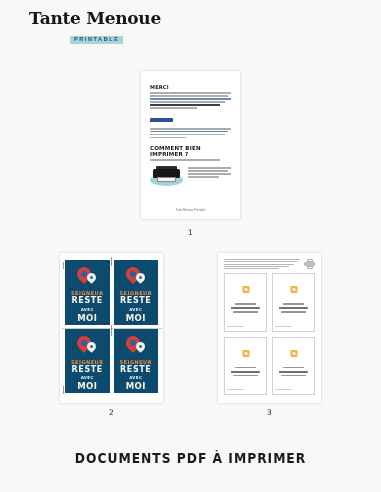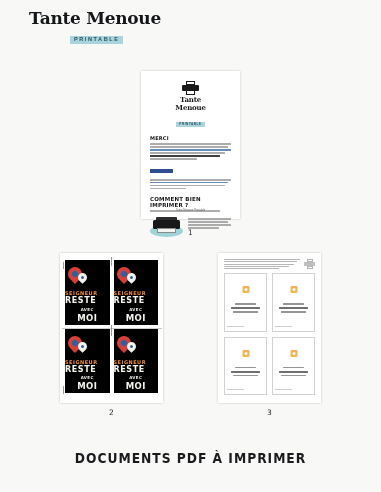--- a/index.html
+++ b/index.html
@@ -103,22 +103,22 @@
   
   #doc2{left:60px;top:253px;width:103px;height:150px;}
   .d2-sheet{position:absolute;inset:0;background:#fff;}
   .cropmark{position:absolute;background:#9a9a9a;}
   .d2-grid{
     position:absolute;left:5px;top:7px;right:5px;bottom:10px;
     display:grid;grid-template-columns:1fr 1fr;grid-template-rows:1fr 1fr;
     gap:4px;
   }
   .poster{
-    background:#000000;position:relative;overflow:hidden;
-    display:flex;flex-direction:column;
+    background:#0c4a6e;position:relative;overflow:hidden;
+    display:flex;flex-direction:column;align-items:center;
     justify-content:flex-start;padding-top:6px;box-sizing:border-box;
   }
   .pin-group{position:relative;width:26px;height:22px;margin-bottom:3px;}
   .pin{
     position:absolute;width:13px;height:13px;border-radius:50% 50% 50% 0;
     transform:rotate(-45deg);background:#d9443c;
   }
   .pin.big{left:3px;top:1px;width:14px;height:14px;background:#d6403a;}
   .pin.big::after{
     content:"";position:absolute;left:4.2px;top:4.2px;
@@ -201,29 +201,20 @@
 </head>
 <body>
 
 <div class="brand">
   <div class="brand-name">Tante Menoue</div>
   <div class="brand-badge">PRINTABLE</div>
 </div>
 
 <div class="thumb" id="doc1">
   <div class="d1-inner">
-    <div class="d1-logo">
-      <div class="printer-ico">
-        <div class="pa"></div>
-          <div class="pb"></div>
-          <div class="pc"></div>
-      </div>
-      <div class="d1-title">Tante<br>Menoue</div>
-      <div class="d1-badge">PRINTABLE</div>
-    </div>
 
     <div class="d1-h">MERCI</div>
     <div>
       <div class="tl w100"></div>
         <div class="tl w96"></div>
       <div class="tl w100 link"></div>
         <div class="tl w92"></div>
       <div class="tl w86 dark"></div>
         <div class="tl w58"></div>
     </div>

